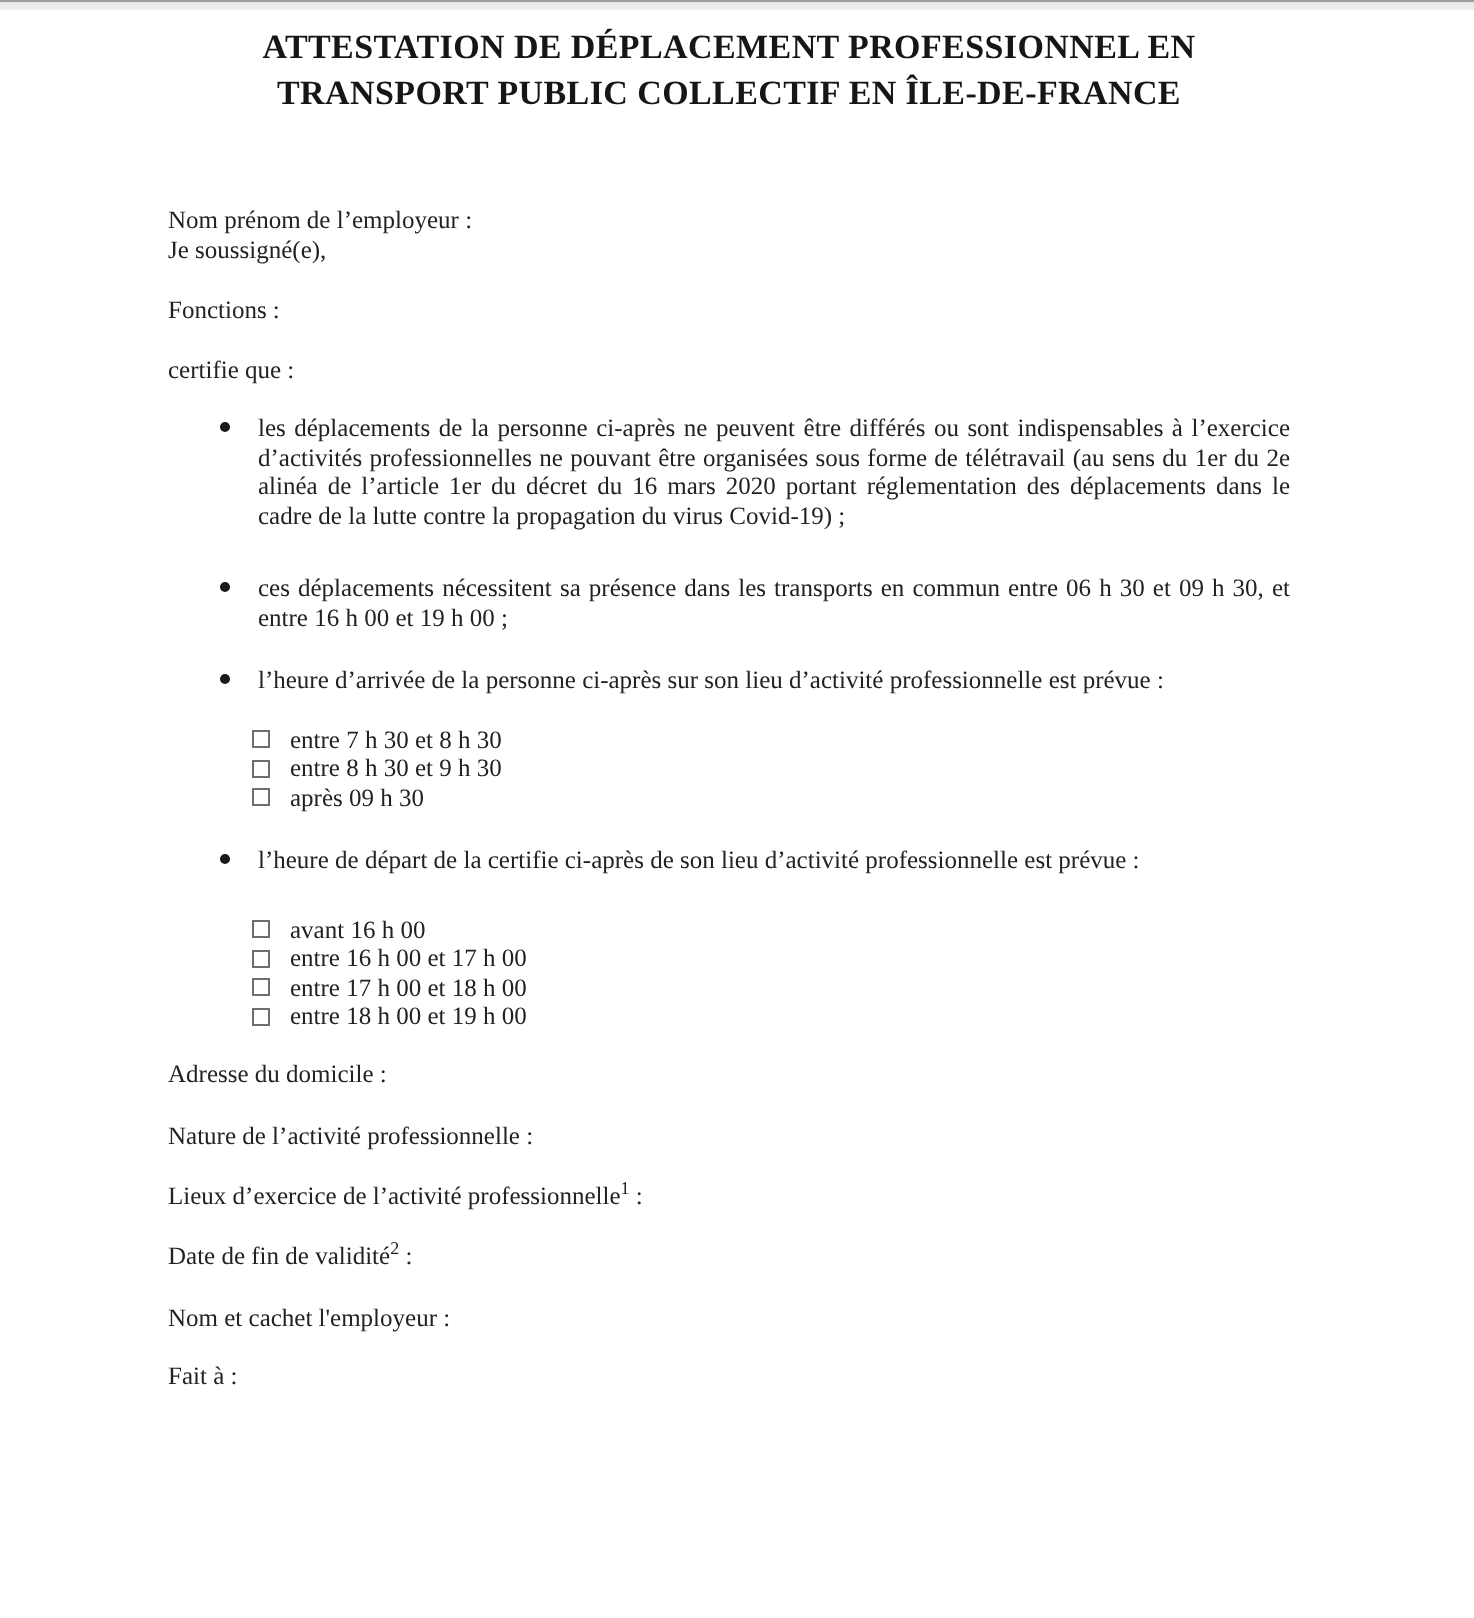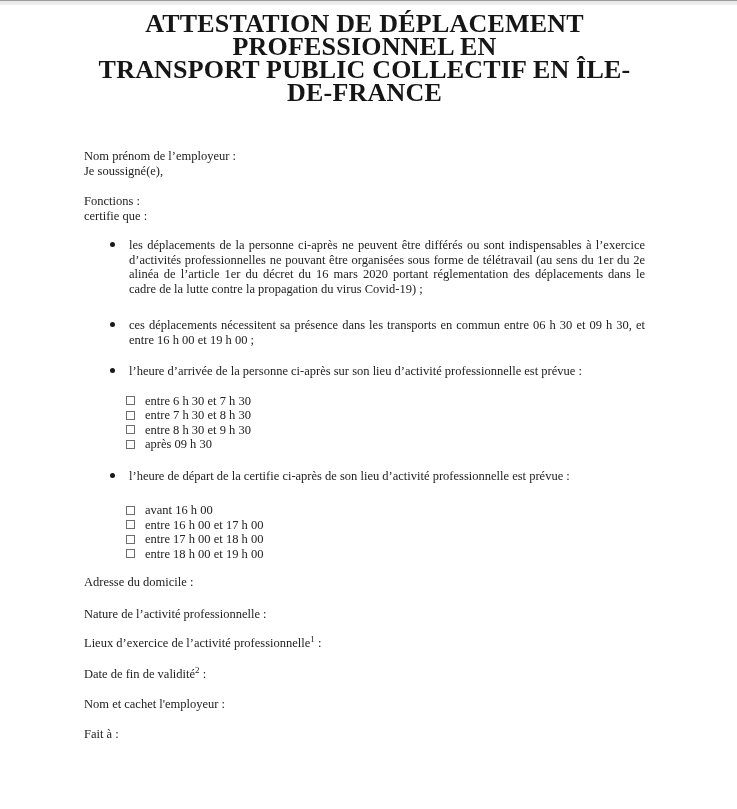--- a/index.html
+++ b/index.html
@@ -18,30 +18,30 @@
   .top-edge {
     height: 5px;
     background: linear-gradient(to bottom, #9d9d9d 0px, #9d9d9d 1px, #e7e7e7 1px, #efefef 100%);
   }
   .content { padding: 0 92px 0 84px; }
 
   .doc-title {
     margin-top: 7px;
     text-align: center;
     font-weight: bold;
-    font-size: 26px;
+    font-size: 17px;
     line-height: 23px;
     letter-spacing: 0.2px;
     color: #161616;
   }
 
   .intro { margin-top: 45px; }
   .line { white-space: pre-wrap; }
   .fonctions { margin-top: 16px; }
-  .certifie { }
+  .certifie { margin-top: 15px; }
 
   .bullet-item {
     display: flex;
     align-items: flex-start;
     padding-left: 26px;
   }
   .bullet-item .dot {
     flex: 0 0 auto;
     width: 5px; height: 5px;
     border-radius: 50%;
@@ -107,24 +107,20 @@
     </div>
 
     <div class="bullet-item mt-b3">
       <span class="dot"></span>
       <span class="btext">l’heure d’arrivée de la personne ci-après sur son lieu d’activité professionnelle est prévue :</span>
     </div>
 
     <div class="check-group">
       <div class="check-row">
         <span class="checkbox"></span>
-        <span>entre 6 h 30 et 7 h 30</span>
-      </div>
-      <div class="check-row">
-        <span class="checkbox"></span>
         <span>entre 7 h 30 et 8 h 30</span>
       </div>
       <div class="check-row">
         <span class="checkbox"></span>
         <span>entre 8 h 30 et 9 h 30</span>
       </div>
       <div class="check-row">
         <span class="checkbox"></span>
         <span>après 09 h 30</span>
       </div>

